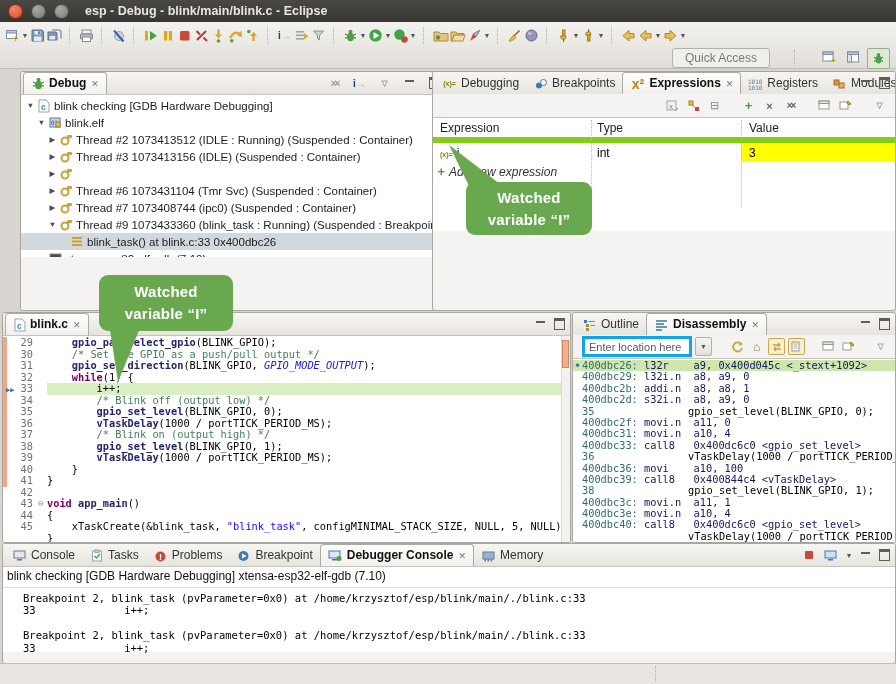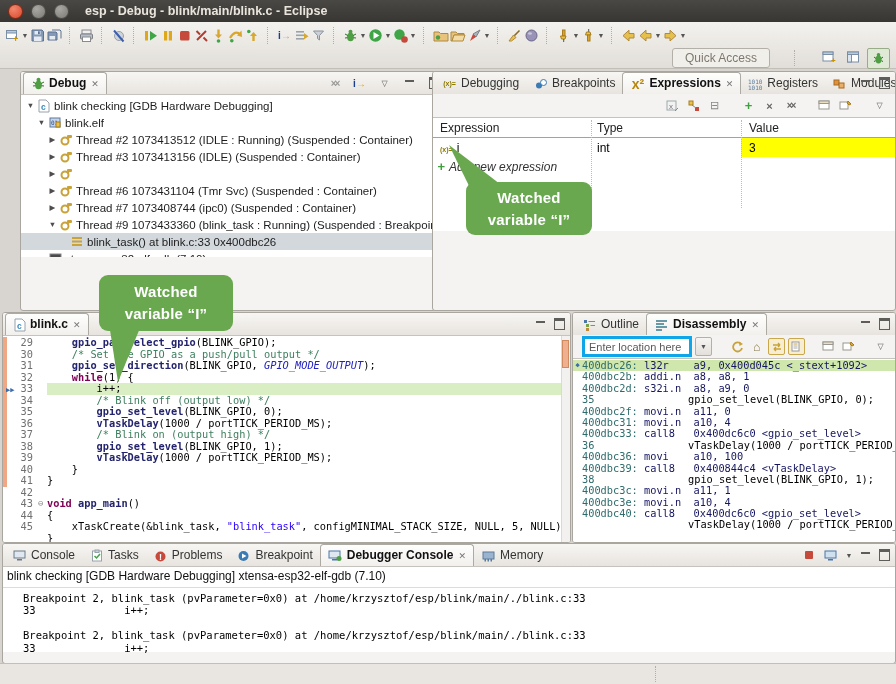--- a/index.html
+++ b/index.html
@@ -45,21 +45,21 @@
   
   .debug-tree{background:#fff;border-top:1px solid #c6c3be;height:160px;overflow:hidden;padding-top:2px}
   .trow{height:17px;display:flex;align-items:center;font-size:11.5px;color:#1d1d1d;white-space:nowrap}
   .trow .twist{width:11px;text-align:center;font-size:7.5px;color:#4d4d4d;flex:0 0 auto}
   .trow .ticon{width:16px;display:inline-flex;justify-content:center;flex:0 0 auto;margin-right:2px}
   .trow.selected{background:#d2d8dc}
   
   .viewtoolbar{height:23px;display:flex;align-items:center;justify-content:flex-end;gap:4px;padding-right:7px}
   .vtgap{width:9px}
   .exprarea{background:#fff;border-top:1px solid #c6c3be;height:113px;position:relative;font-size:12px}
-  .exphead{display:flex;height:19px;align-items:center;color:#222;border-bottom:1px solid #84cc16}
+  .exphead{display:flex;height:19px;align-items:center;color:#222;border-bottom:6px solid #84cc16}
   .col-exp{width:158px;padding-left:7px;box-sizing:border-box}
   .col-type{width:150px;padding-left:6px;box-sizing:border-box}
   .col-val{flex:1;padding-left:8px;box-sizing:border-box}
   .colsep{position:absolute;top:2px;height:88px;border-left:1px dotted #bcbcbc}
   .exprrow{display:flex;height:19px;align-items:center}
   .cell{display:flex;align-items:center;height:100%}
   .val-hl{background:#ffff00}
   .addrow{display:flex;height:19px;align-items:center;color:#333;font-style:italic}
   .plus{color:#3fa03f;font-weight:bold;font-size:13px;width:16px;text-align:center}
   
@@ -732,20 +732,21 @@
           </svg>
         </span>
         <span class="vtgap"></span>
         <span class="icon-box">
           <span class="vmenu">▽</span>
         </span>
       </span>
   </div>
   <div class="dlinesbox" id="disasm-lines">
       <div class="dline cur"><span class="dmark">◆</span><span class="daddr">400dbc26:</span><span class="dtext">l32r    a9, 0x400d045c &lt;_stext+1092&gt;</span></div>
+      <div class="dline"><span class="dmark"></span><span class="daddr">400dbc29:</span><span class="dtext">l32i.n  a8, a9, 0</span></div>
       <div class="dline"><span class="dmark"></span><span class="daddr">400dbc2b:</span><span class="dtext">addi.n  a8, a8, 1</span></div>
       <div class="dline"><span class="dmark"></span><span class="daddr">400dbc2d:</span><span class="dtext">s32i.n  a8, a9, 0</span></div>
       <div class="dline"><span class="dmark"></span><span class="daddr">35</span><span class="dsrct">gpio_set_level(BLINK_GPIO, 0);</span></div>
       <div class="dline"><span class="dmark"></span><span class="daddr">400dbc2f:</span><span class="dtext">movi.n  a11, 0</span></div>
       <div class="dline"><span class="dmark"></span><span class="daddr">400dbc31:</span><span class="dtext">movi.n  a10, 4</span></div>
       <div class="dline"><span class="dmark"></span><span class="daddr">400dbc33:</span><span class="dtext">call8   0x400dc6c0 &lt;gpio_set_level&gt;</span></div>
       <div class="dline"><span class="dmark"></span><span class="daddr">36</span><span class="dsrct">vTaskDelay(1000 / portTICK_PERIOD_MS);</span></div>
       <div class="dline"><span class="dmark"></span><span class="daddr">400dbc36:</span><span class="dtext">movi    a10, 100</span></div>
       <div class="dline"><span class="dmark"></span><span class="daddr">400dbc39:</span><span class="dtext">call8   0x400844c4 &lt;vTaskDelay&gt;</span></div>
       <div class="dline"><span class="dmark"></span><span class="daddr">38</span><span class="dsrct">gpio_set_level(BLINK_GPIO, 1);</span></div>

